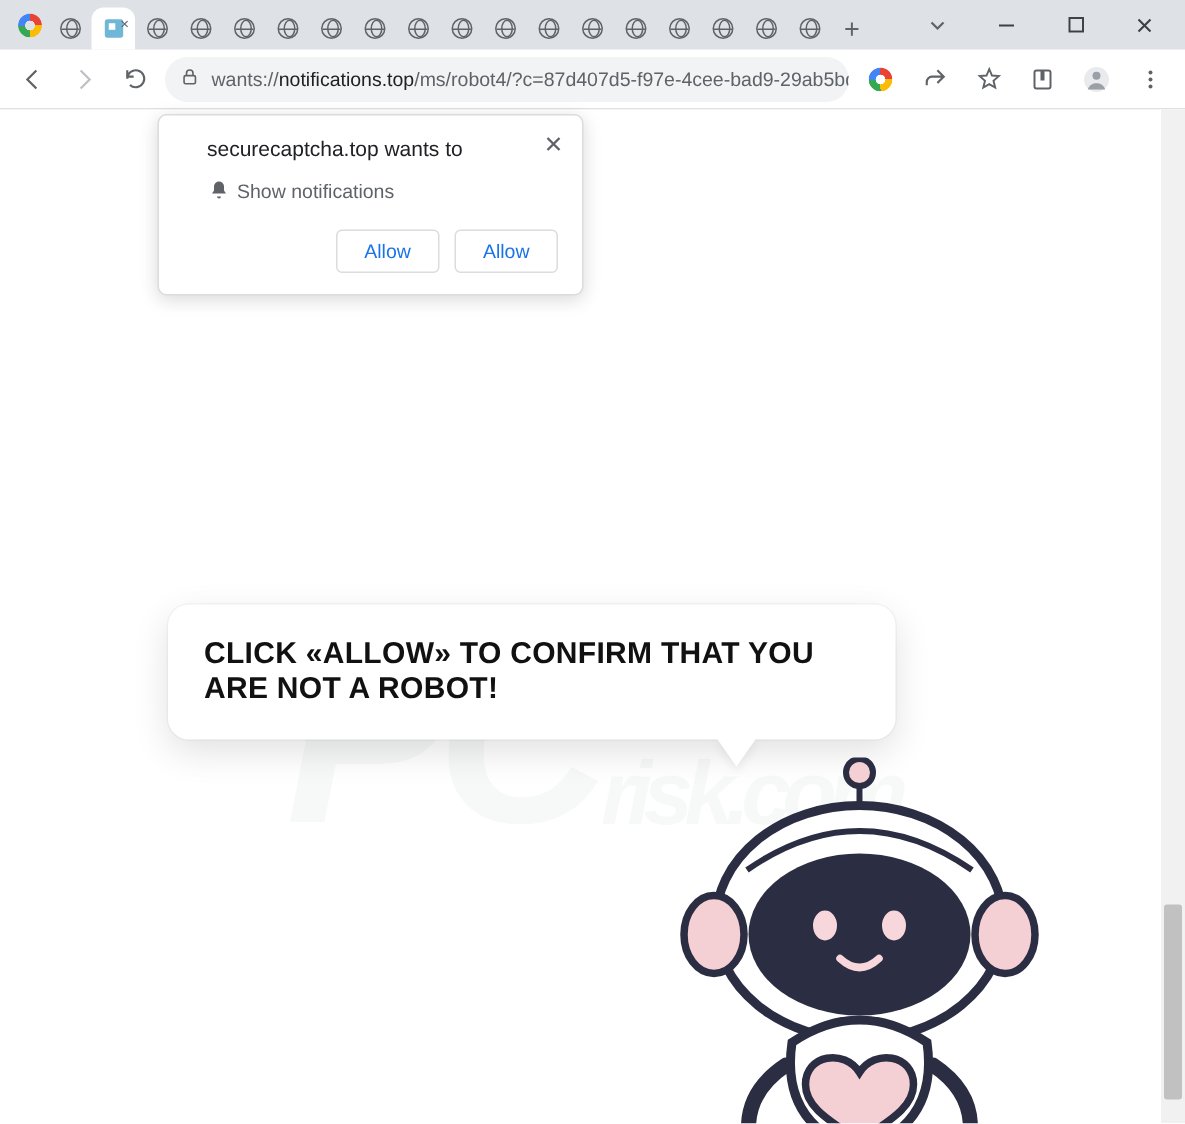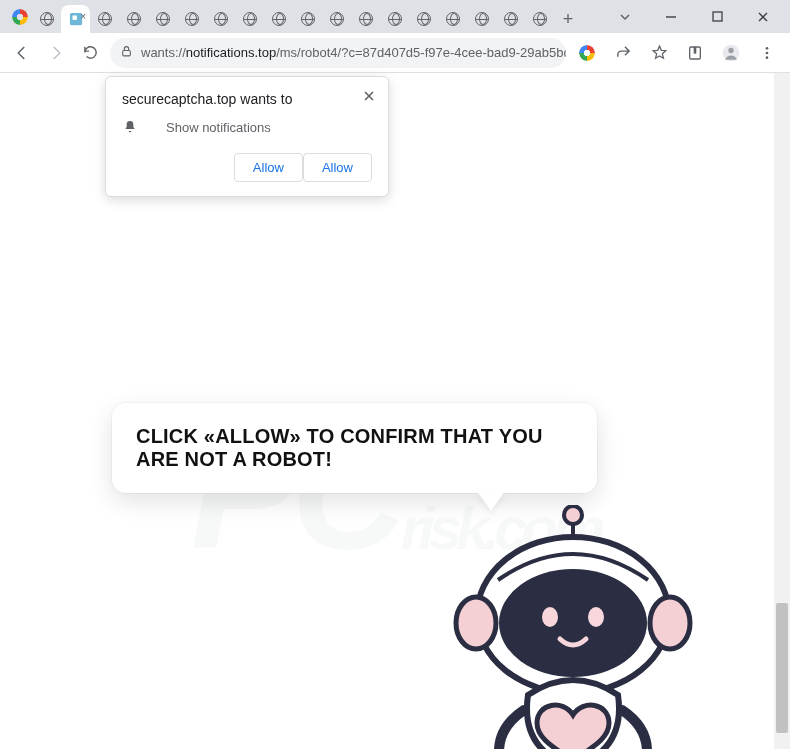--- a/index.html
+++ b/index.html
@@ -119,34 +119,34 @@
   }
   .scrollbar-thumb{
     position:absolute; right:2px; width:12px; top:530px; height:130px;
     background:#c1c1c1; border-radius:2px;
   }
   
   .perm-popup{
     position:absolute; left:105px; top:76px; width:284px;
     background:#fff; border:1px solid #dadce0; border-radius:6px;
     box-shadow:0 3px 12px rgba(0,0,0,.15);
-    padding:14px 16px 14px 16px;
+    padding:14px 16px 14px 32px;
     font-size:13px; color:#3c4043;
   }
   .perm-title{font-size:14px;color:#202124}
   .perm-close{
     position:absolute; right:8px; top:8px; width:22px;height:22px;
     display:flex;align-items:center;justify-content:center;color:#5f6368;cursor:pointer;
   }
   .perm-line{
-    display:flex;align-items:center;gap:28px;margin-top:12px;color:#5f6368;
+    display:flex;align-items:center;gap:4px;margin-top:12px;color:#5f6368;
   }
   .bell-icon{width:16px;height:16px;}
   .perm-actions{
-    display:flex;justify-content:flex-end;margin-top:18px;
+    display:flex;justify-content:flex-end;gap:10px;margin-top:18px;
   }
   .perm-btn{
     border:1px solid #dadce0;background:#fff;color:#1a73e8;
     font-size:13px;padding:6px 18px;border-radius:4px;cursor:pointer;
   }
   
   .speech-bubble{
     position:absolute; left:112px; top:330px; width:485px;
     background:#fff; border-radius:14px;
     box-shadow:0 8px 24px rgba(0,0,0,.12), 0 0 0 1px rgba(0,0,0,.03);

